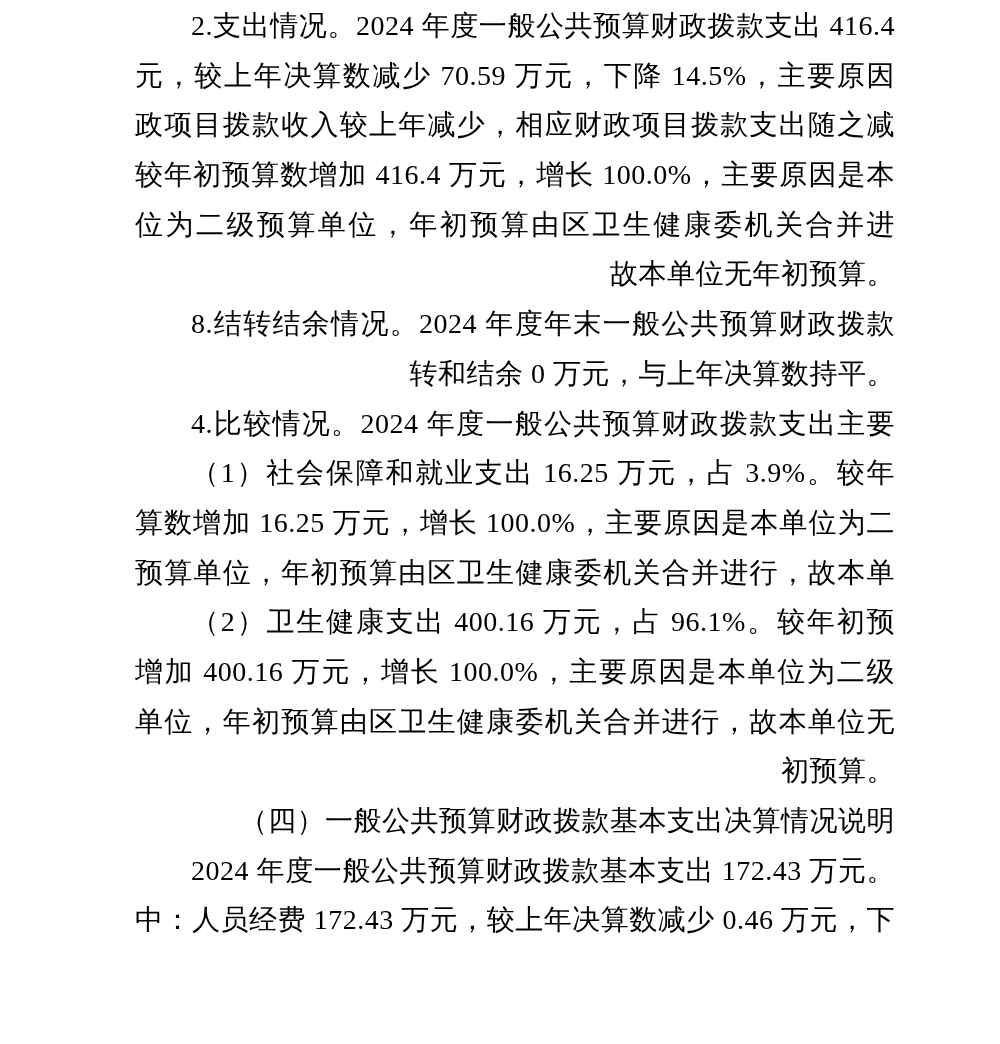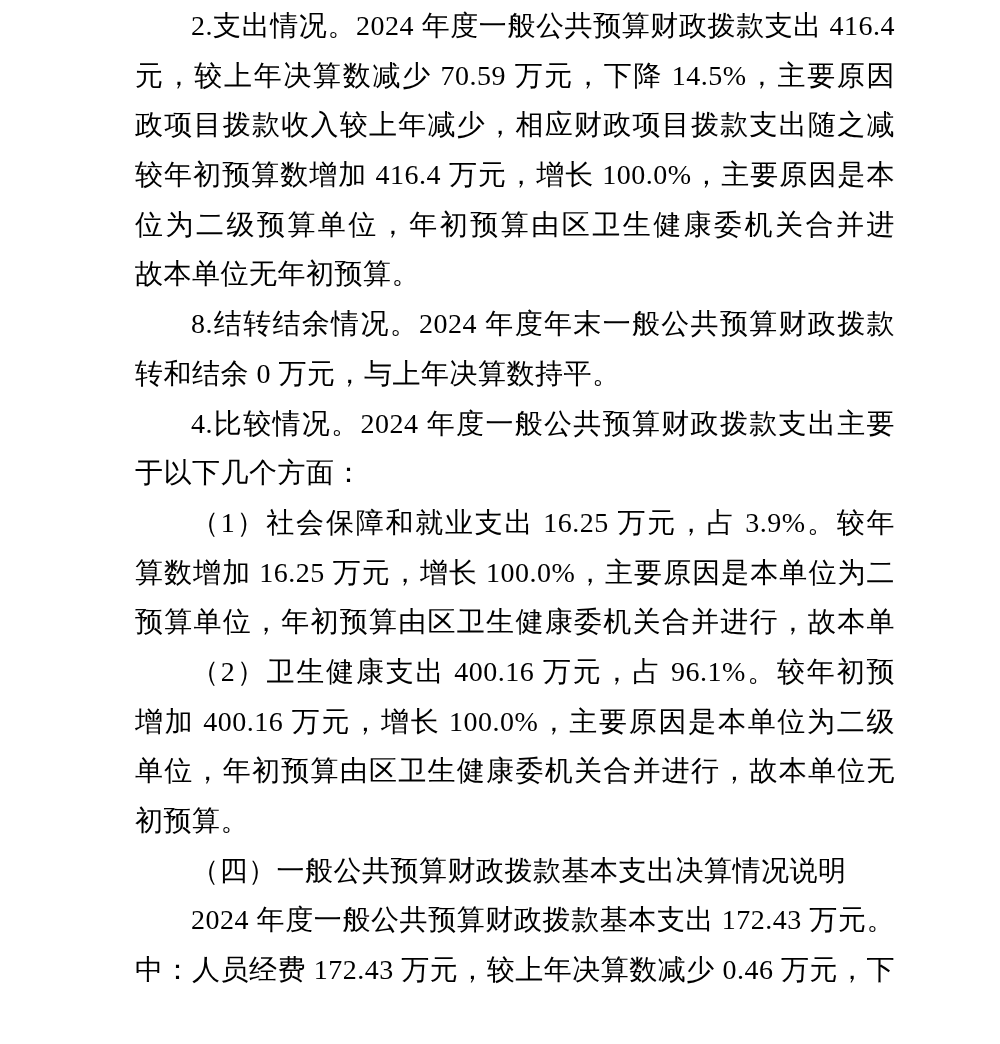--- a/index.html
+++ b/index.html
@@ -23,21 +23,21 @@
     width: 760px;
   }
   .paragraph {
     margin: 0;
     padding: 0;
   }
   .line {
     height: 49.7px;
     line-height: 49.7px;
     font-size: 28px;
-    text-align: left;
+    text-align: right;
     overflow: hidden;
     letter-spacing: 0.5px;
   }
   .line.just {
     text-align: justify;
     text-align-last: justify;
   }
   .paragraph.indent .line:first-child {
     text-indent: 2em;
   }
@@ -60,21 +60,20 @@
         <div class="line just"><span class="run">较年初预算数增加 416.4 万元，增长 100.0%，主要原因是本单</span></div>
         <div class="line just"><span class="run">位为二级预算单位，年初预算由区卫生健康委机关合并进行，</span></div>
         <div class="line"><span class="run">故本单位无年初预算。</span></div>
       </div>
       <div class="paragraph indent">
         <div class="line just"><span class="run bold">8.结转结余情况。</span><span class="run">2024 年度年末一般公共预算财政拨款结</span></div>
         <div class="line"><span class="run">转和结余 0 万元，与上年决算数持平。</span></div>
       </div>
       <div class="paragraph indent">
         <div class="line just"><span class="run bold">4.比较情况。</span><span class="run">2024 年度一般公共预算财政拨款支出主要用</span></div>
-        <div class="line"><span class="run">于以下几个方面：</span></div>
       </div>
       <div class="paragraph indent">
         <div class="line just"><span class="run">（1）社会保障和就业支出 16.25 万元，占 3.9%。较年初预</span></div>
         <div class="line just"><span class="run">算数增加 16.25 万元，增长 100.0%，主要原因是本单位为二级</span></div>
         <div class="line just"><span class="run">预算单位，年初预算由区卫生健康委机关合并进行，故本单位</span></div>
       </div>
       <div class="paragraph indent">
         <div class="line just"><span class="run">（2）卫生健康支出 400.16 万元，占 96.1%。较年初预算数</span></div>
         <div class="line just"><span class="run">增加 400.16 万元，增长 100.0%，主要原因是本单位为二级预算</span></div>
         <div class="line just"><span class="run">单位，年初预算由区卫生健康委机关合并进行，故本单位无年</span></div>

